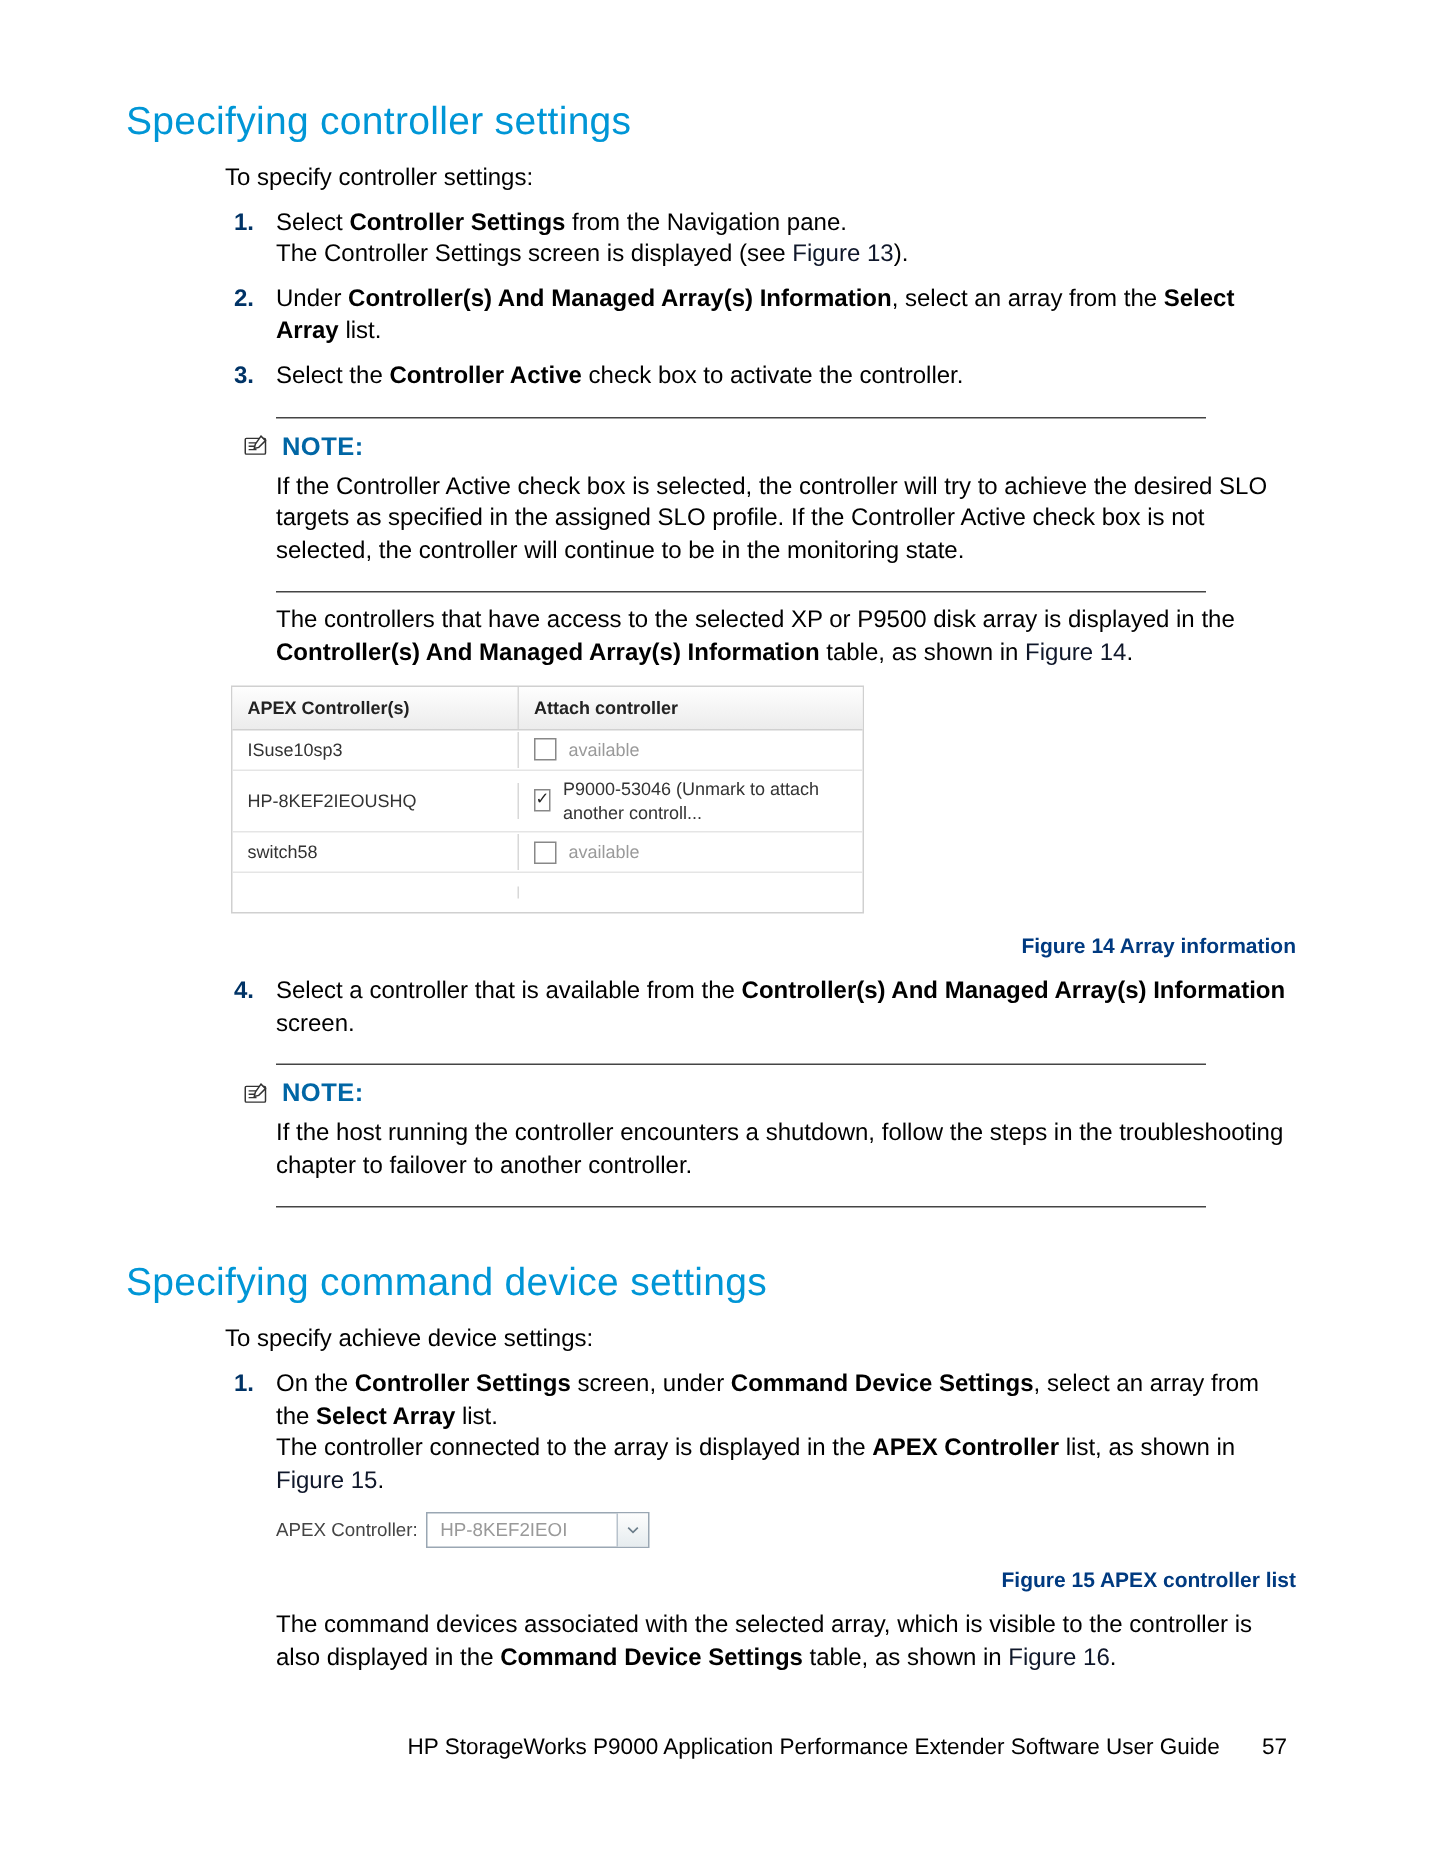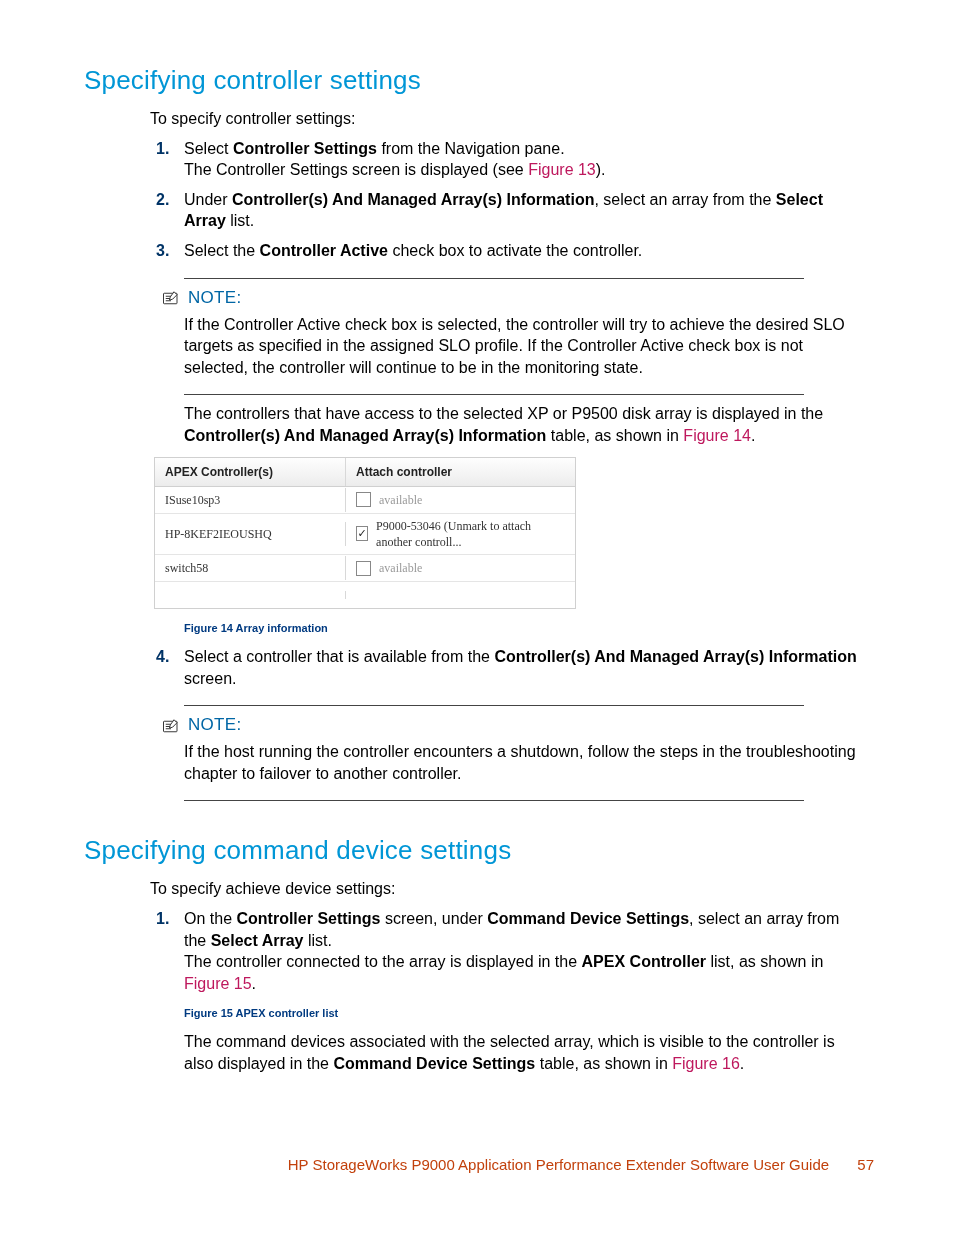--- a/index.html
+++ b/index.html
@@ -49,49 +49,51 @@
     position: absolute;
     left: -28px;
     top: 0;
     font-weight: 700;
     color: #003366;
   }
   ol.steps.start4 { counter-reset: step 3; }
   .body-block {
     margin: 0 0 8px 100px;
   }
-  .link { color: #be185d; }
+  .link { color: #0f172a; }
   .bold { font-weight: 700; }
   hr.rule {
     border: none;
     border-top: 1px solid #444;
     margin: 16px 0 8px 100px;
     width: calc(100% - 100px - 60px);
   }
   .note-row {
     display: flex;
     align-items: center;
     gap: 8px;
     margin: 0 0 4px 78px;
+    font-weight: bold;
   }
   .note-label {
     color: #0066a5;
     font-size: 17px;
     letter-spacing: 0.3px;
   }
   .note-icon {
     width: 18px; height: 16px;
     display: inline-block;
     vertical-align: middle;
   }
   .caption {
     color: #003a80;
     font-weight: 700;
     margin: 12px 0 10px 100px;
-    font-size: 11px;
+    font-size: 14px;
+    text-align: right;
   }
   
   .fig14 {
     margin: 10px 0 0 70px;
     width: 420px;
     border: 1px solid #d0d0d0;
     font-family: Tahoma, Arial, sans-serif;
     font-size: 12px;
     color: #333;
     background: #fff;
@@ -106,21 +108,20 @@
     color: #222;
     padding: 6px 10px;
   }
   .fig14 .col1 { width: 170px; border-right: 1px solid #d8d8d8; }
   .fig14 .col2 { flex: 1; }
   .fig14 .row {
     display: flex;
     border-bottom: 1px solid #e5e5e5;
     min-height: 26px;
     align-items: center;
-    font-family: Liberation Serif, serif;
   }
   .fig14 .row:last-child { border-bottom: none; }
   .fig14 .cell { padding: 4px 10px; display:flex; align-items:center; gap:8px; }
   .chk {
     width:13px;height:13px;border:1px solid #888;background:#fff;display:inline-flex;align-items:center;justify-content:center;font-size:11px;line-height:1;color:#222;
   }
   .disabled-text { color:#9a9a9a; }
   
   .fig15 {
     margin: 10px 0 0 100px;
@@ -140,23 +141,23 @@
   }
   .fig15 .dd .val { padding:0 8px; width:110px; white-space:nowrap; overflow:hidden;}
   .fig15 .dd .car {
     width:20px;height:22px;border-left:1px solid #b8c2cc;display:flex;align-items:center;justify-content:center;
     background:linear-gradient(#fdfdfd,#e6ecef);
   }
   .fig15 .dd .car svg{width:8px;height:8px;}
   .footer {
     position: absolute;
     bottom: 60px;
-    right: 80px;
+    right: 96px;
     font-size: 15px;
-    color: #c2410c;
+    color: #000000;
   }
   .footer .pn { margin-left: 24px; }
 </style>
 </head>
 <body>
 
 <div class="page">
 
   <h2 class="section">Specifying controller settings</h2>
 
@@ -254,20 +255,31 @@
 
   <p class="intro">To specify achieve device settings:</p>
 
   <ol class="steps">
     <li>
       <span>On the </span><span class="bold">Controller Settings</span><span> screen, under </span><span class="bold">Command Device Settings</span><span>, select an array from the </span><span class="bold">Select Array</span><span> list.</span><br>
       <span>The controller connected to the array is displayed in the </span><span class="bold">APEX Controller</span><span> list, as shown in </span><span class="link">Figure 15</span><span>.</span>
     </li>
   </ol>
 
+  <div class="fig15">
+    <span>APEX Controller:</span>
+    <span class="dd">
+      <span class="val">HP-8KEF2IEOI</span>
+      <span class="car">
+        <svg viewBox="0 0 10 10">
+            <path d="M1 3 L5 7 L9 3" fill="none" stroke="#6b7d8a" stroke-width="1.4"></path>
+          </svg>
+      </span>
+    </span>
+  </div>
   <div class="caption">Figure 15 APEX controller list</div>
 
   <p class="body-block">
     <span>The command devices associated with the selected array, which is visible to the controller is also displayed in the </span><span class="bold">Command Device Settings</span><span> table, as shown in </span><span class="link">Figure 16</span><span>.</span>
   </p>
 
   <div class="footer">
     <span>HP StorageWorks P9000 Application Performance Extender Software User Guide</span>
     <span class="pn">57</span>
   </div>

